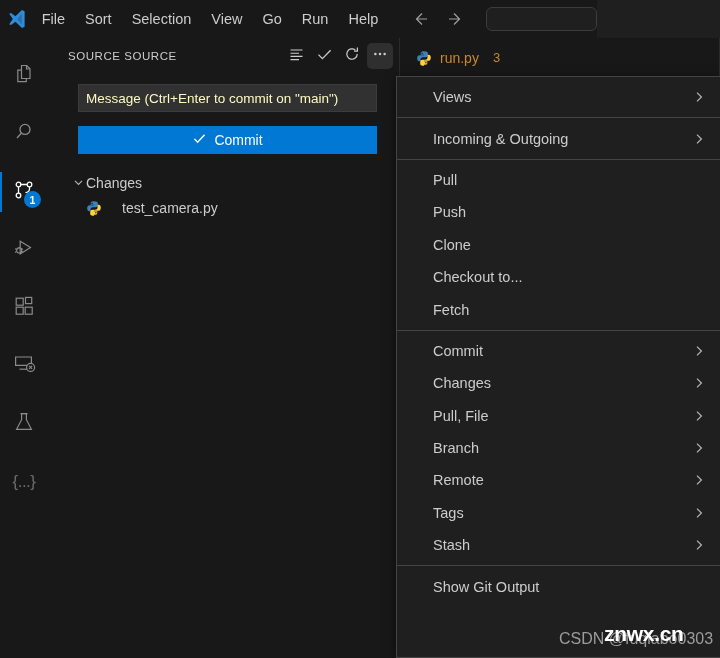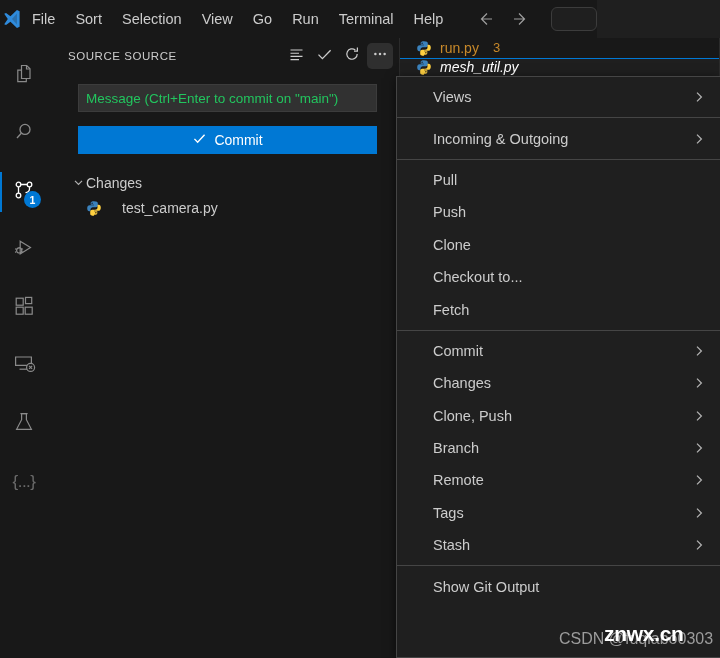--- a/index.html
+++ b/index.html
@@ -64,21 +64,21 @@
   .sc-actions { display: flex; align-items: center; gap: 2px; }
   .sc-act {
     width: 26px; height: 26px; border-radius: 5px; display: flex;
     align-items: center; justify-content: center; cursor: pointer;
   }
   .sc-act.pressed { background: #2f2f2f; }
   .commit-input {
     margin: 10px 22px 0 30px; height: 28px; background: #313131;
     border: 1px solid #3c3c3c; display: flex; align-items: center; padding: 0 7px;
   }
-  .commit-input .ph { color: #22c55e; font-size: 13.5px; white-space: nowrap; overflow: hidden; }
+  .commit-input .ph { color: #fef9c3; font-size: 13.5px; white-space: nowrap; overflow: hidden; }
   .commit-btn {
     margin: 14px 22px 0 30px; height: 28px; background: #0078d4; color: #ffffff;
     display: flex; align-items: center; justify-content: center; gap: 7px;
     font-size: 14px; cursor: pointer;
   }
   .tree { margin-top: 16px; }
   .tree-row {
     display: flex; align-items: center; height: 25px; padding-left: 22px;
     color: #cccccc; font-size: 14px; cursor: pointer;
   }
@@ -147,21 +147,20 @@
         <path d="M18.5 6.1v11.8l-5.4-5.9z" fill="#1f1f1f" opacity=".25"></path>
       </svg>
     </div>
     <div class="menubar">
       <div class="menubar-item">File</div>
       <div class="menubar-item">Sort</div>
       <div class="menubar-item">Selection</div>
       <div class="menubar-item">View</div>
       <div class="menubar-item">Go</div>
       <div class="menubar-item">Run</div>
-      <div class="menubar-item">Terminal</div>
       <div class="menubar-item">Help</div>
     </div>
     <div class="nav-arrows">
       <div class="nav-arrow">
         <svg width="18" height="18" viewBox="0 0 18 18" fill="none" stroke="#cccccc" stroke-width="1.2">
           <path d="M11 3.5 5.5 9 11 14.5M5.5 9H16"></path>
         </svg>
       </div>
       <div class="nav-arrow">
         <svg width="18" height="18" viewBox="0 0 18 18" fill="none" stroke="#cccccc" stroke-width="1.2">
@@ -328,29 +327,20 @@
     <div class="tab modified">
       <span class="py-icon">
         <svg width="16" height="16" viewBox="0 0 16 16">
           <path d="M7.9 1.2c-1.8 0-3.2.5-3.2 1.9v1.6h3.3v.5H3.5c-1.3 0-2.3 1-2.3 3.1 0 2 .8 3 2.1 3h1.2V9.5c0-1.3 1.1-2.3 2.4-2.3h2.9c1.1 0 2-.9 2-2V3.1c0-1.1-1-1.9-3.9-1.9zM6.1 2.5c.4 0 .7.3.7.7s-.3.7-.7.7-.7-.3-.7-.7.3-.7.7-.7z" fill="#3b82bc"></path>
           <path d="M8.1 14.8c1.8 0 3.2-.5 3.2-1.9v-1.6H8v-.5h4.5c1.3 0 2.3-1 2.3-3.1 0-2-.8-3-2.1-3h-1.2v2.8c0 1.3-1.1 2.3-2.4 2.3H6.2c-1.1 0-2 .9-2 2v2.1c0 1.1 1 1.9 3.9 1.9zm1.8-1.3c-.4 0-.7-.3-.7-.7s.3-.7.7-.7.7.3.7.7-.3.7-.7.7z" fill="#ffd040"></path>
         </svg>
       </span>
       <span class="tab-label">run.py</span>
       <span class="tab-badge">3</span>
     </div>
-    <div class="tab active preview">
-      <span class="py-icon">
-        <svg width="16" height="16" viewBox="0 0 16 16">
-          <path d="M7.9 1.2c-1.8 0-3.2.5-3.2 1.9v1.6h3.3v.5H3.5c-1.3 0-2.3 1-2.3 3.1 0 2 .8 3 2.1 3h1.2V9.5c0-1.3 1.1-2.3 2.4-2.3h2.9c1.1 0 2-.9 2-2V3.1c0-1.1-1-1.9-3.9-1.9zM6.1 2.5c.4 0 .7.3.7.7s-.3.7-.7.7-.7-.3-.7-.7.3-.7.7-.7z" fill="#3b82bc"></path>
-          <path d="M8.1 14.8c1.8 0 3.2-.5 3.2-1.9v-1.6H8v-.5h4.5c1.3 0 2.3-1 2.3-3.1 0-2-.8-3-2.1-3h-1.2v2.8c0 1.3-1.1 2.3-2.4 2.3H6.2c-1.1 0-2 .9-2 2v2.1c0 1.1 1 1.9 3.9 1.9zm1.8-1.3c-.4 0-.7-.3-.7-.7s.3-.7.7-.7.7.3.7.7-.3.7-.7.7z" fill="#ffd040"></path>
-        </svg>
-      </span>
-      <span class="tab-label">mesh_util.py</span>
-    </div>
   </div>
 
   <div class="editor-area"></div>
 
   <div class="ctxmenu">
 
     <div class="ctx-item">
       <span class="ctx-label">Views</span>
       <span class="ctx-sub">
         <svg width="14" height="14" viewBox="0 0 14 14" fill="none" stroke="#cccccc" stroke-width="1.25">
@@ -400,21 +390,21 @@
     </div>
     <div class="ctx-item">
       <span class="ctx-label">Changes</span>
       <span class="ctx-sub">
         <svg width="14" height="14" viewBox="0 0 14 14" fill="none" stroke="#cccccc" stroke-width="1.25">
             <path d="M5 2.6 9.4 7 5 11.4"></path>
           </svg>
       </span>
     </div>
     <div class="ctx-item">
-      <span class="ctx-label">Clone, Push</span>
+      <span class="ctx-label">Pull, File</span>
       <span class="ctx-sub">
         <svg width="14" height="14" viewBox="0 0 14 14" fill="none" stroke="#cccccc" stroke-width="1.25">
             <path d="M5 2.6 9.4 7 5 11.4"></path>
           </svg>
       </span>
     </div>
     <div class="ctx-item">
       <span class="ctx-label">Branch</span>
       <span class="ctx-sub">
         <svg width="14" height="14" viewBox="0 0 14 14" fill="none" stroke="#cccccc" stroke-width="1.25">

